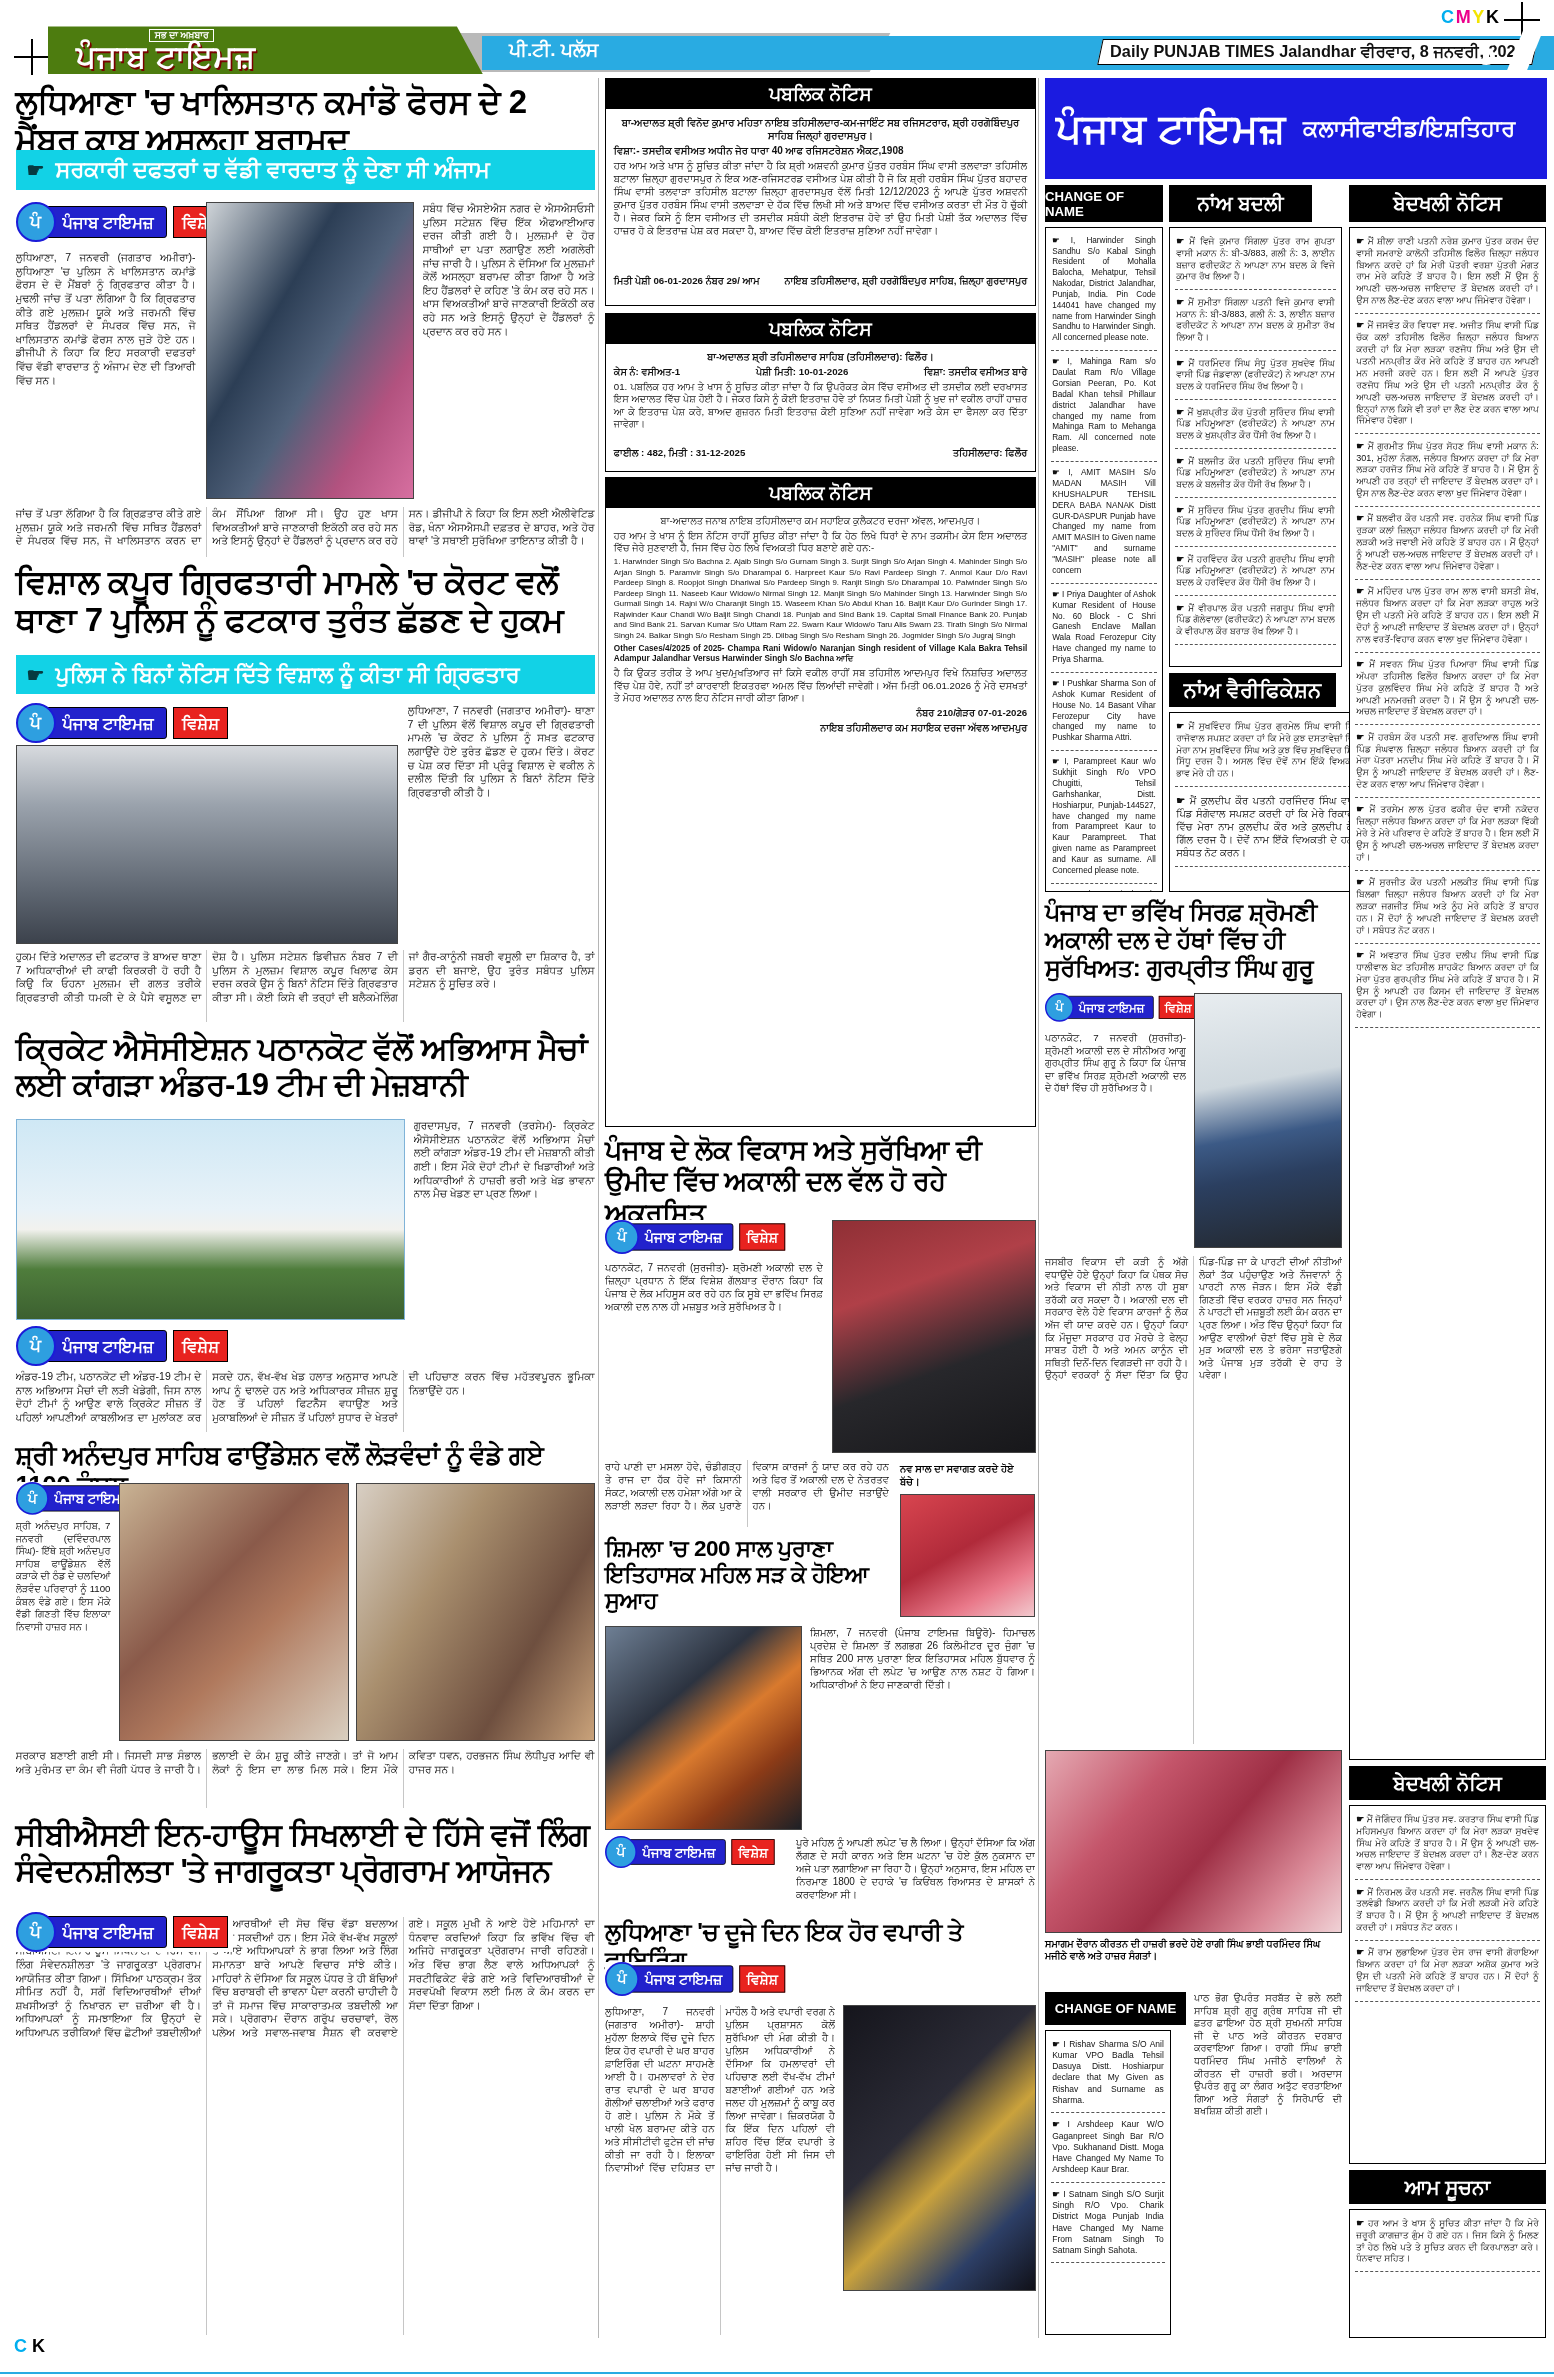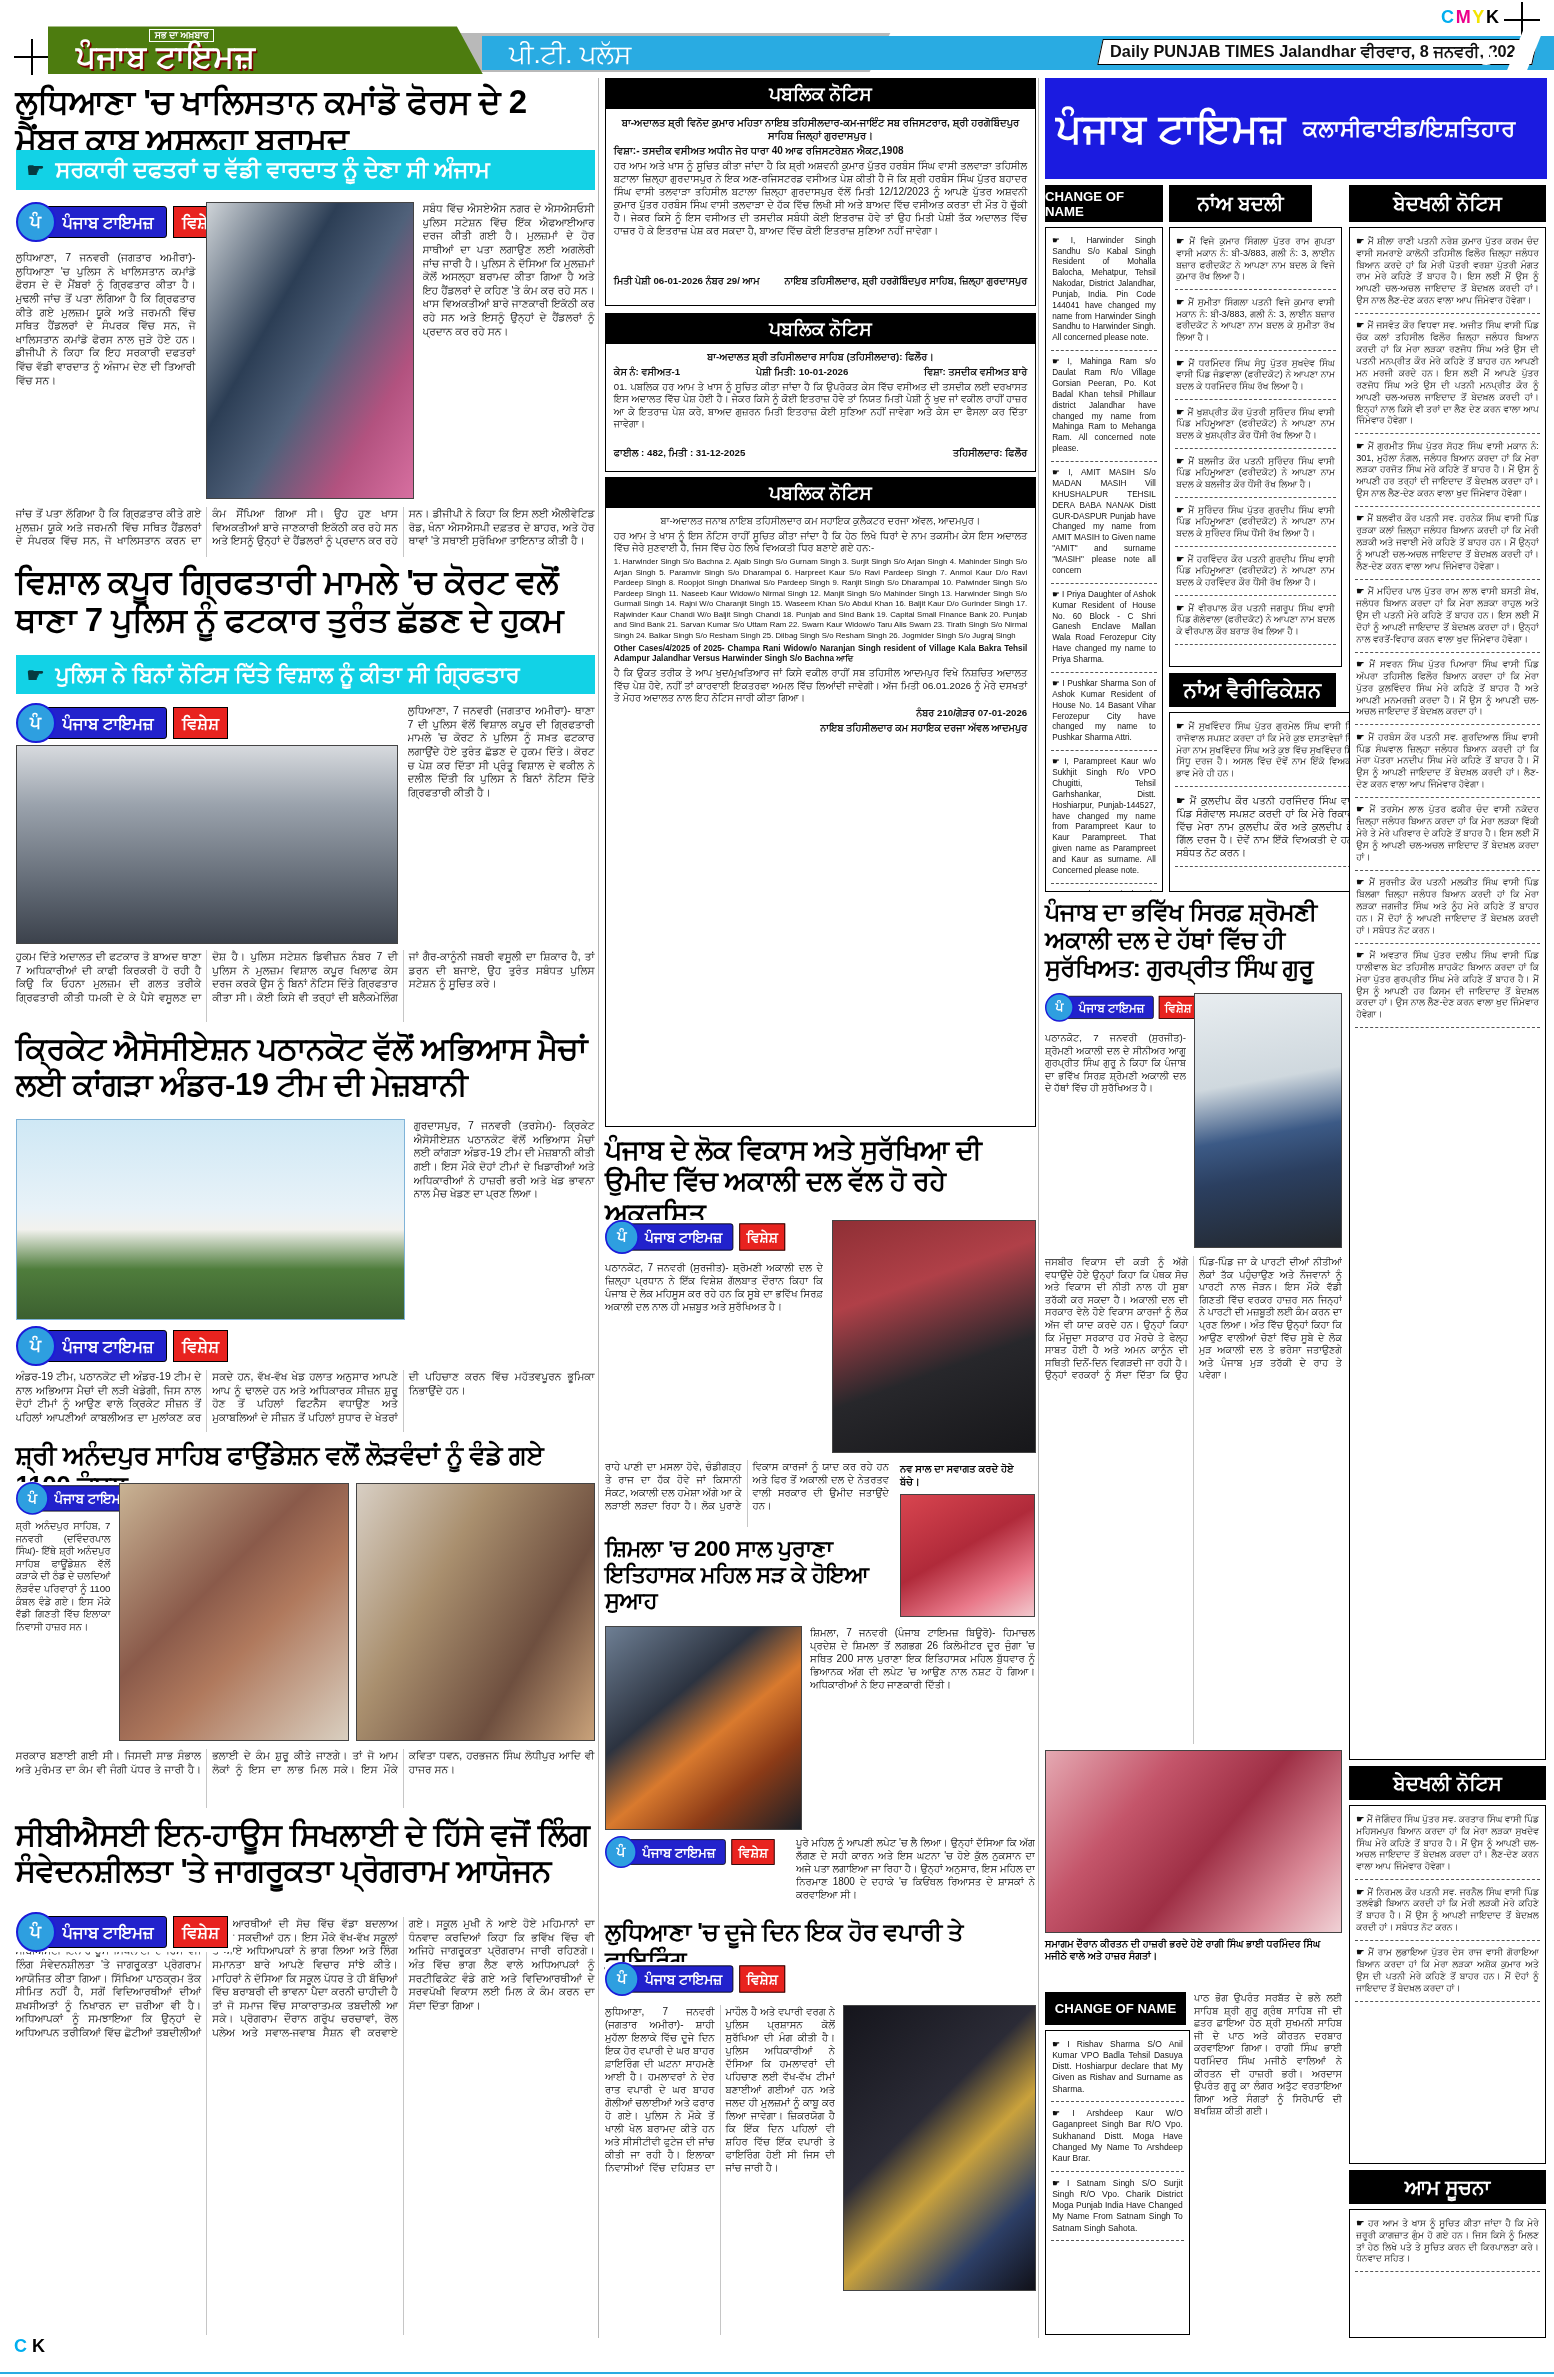--- a/index.html
+++ b/index.html
@@ -45,21 +45,21 @@
     <span class="cross"></span>
     <span class="c">C</span><span class="m">M</span><span class="y">Y</span><span class="k">K</span>
   </div>
   <div class="abs cmyk" style="right:14px;top:1.6px">
     <span class="c">C</span><span class="m">M</span><span class="y">Y</span><span class="k">K</span>
     <span class="cross"></span>
   </div>
 
   <div class="abs" style="left:72px;top:33px;width:808px;height:39px;background:#b9b9b9;transform:skewX(-28deg)"></div>
   <div class="abs" style="left:482px;top:36px;width:1073px;height:34px;background:#29abe2"></div>
-  <div class="abs" style="left:509px;top:39px;color:#fff;font-weight:400;font-size:26px">ਪੀ.ਟੀ. ਪਲੱਸ</div>
+  <div class="abs" style="left:509px;top:39px;color:#fff;font-weight:700;font-size:19px">ਪੀ.ਟੀ. ਪਲੱਸ</div>
   <div class="abs" style="left:1100px;top:39px;background:#fff;border:0.8px solid #000;padding:2.3px 9.3px;font-weight:700;font-size:16.3px;transform:skewX(-12deg)"><span style="display:inline-block;transform:skewX(12deg)">Daily PUNJAB TIMES Jalandhar ਵੀਰਵਾਰ, 8 ਜਨਵਰੀ, 2026</span></div>
   <div class="abs" style="left:1477px;top:34px;color:#fff;font-weight:700;font-size:34px">5</div>
   <div class="abs" style="left:1514px;top:31px;width:20px;height:44px;background:#fff;transform:skewX(-22deg)"></div>
   <div class="abs" style="left:48px;top:26.4px;width:435px;height:48px;background:#4d7c0f;clip-path:polygon(0 0,94% 0,100% 100%,0 100%)">
     <div style="color:#fff;font-size:9.3px;font-weight:700;margin:2.3px 0 0 101px;border:0.8px solid #fff;display:inline-block;padding:0 4.7px">ਸਭ ਦਾ ਅਖ਼ਬਾਰ</div>
     <div style="color:#fff;font-weight:700;font-size:31px;margin:-3.1px 0 0 28px;letter-spacing:0.8px;text-shadow:1.6px 1.6px 0 #7a0000">ਪੰਜਾਬ ਟਾਇਮਜ਼</div>
   </div>
 
   <div class="abs vr" style="left:598px;top:78px;height:2260px"></div>
   <div class="abs vr" style="left:1038px;top:78px;height:2260px"></div>
@@ -267,21 +267,21 @@
       <span class="bc">ਪੰ</span>
       <span class="bp">ਪੰਜਾਬ ਟਾਇਮਜ਼</span>
       <span class="bs">ਵਿਸ਼ੇਸ਼</span>
     </div>
     <div class="abs bt" style="left:0;top:134px;width:141px;height:216px;font-size:9.7px">ਪਠਾਨਕੋਟ, 7 ਜਨਵਰੀ (ਸੁਰਜੀਤ)- ਸ਼੍ਰੋਮਣੀ ਅਕਾਲੀ ਦਲ ਦੇ ਸੀਨੀਅਰ ਆਗੂ ਗੁਰਪ੍ਰੀਤ ਸਿੰਘ ਗੁਰੂ ਨੇ ਕਿਹਾ ਕਿ ਪੰਜਾਬ ਦਾ ਭਵਿੱਖ ਸਿਰਫ਼ ਸ਼੍ਰੋਮਣੀ ਅਕਾਲੀ ਦਲ ਦੇ ਹੱਥਾਂ ਵਿੱਚ ਹੀ ਸੁਰੱਖਿਅਤ ਹੈ।</div>
     <div class="abs photo" style="left:149px;top:95px;width:148px;height:255px;background:linear-gradient(170deg,#e8edf0 0%,#cfd8de 35%,#3c5a86 55%,#2b3f60 70%,#23272c 100%)"></div>
     <div class="abs bt cols2" style="left:0;top:358px;width:297px;height:488px;font-size:9.7px">ਜਸਬੀਰ ਵਿਕਾਸ ਦੀ ਕੜੀ ਨੂੰ ਅੱਗੇ ਵਧਾਉਂਦੇ ਹੋਏ ਉਨ੍ਹਾਂ ਕਿਹਾ ਕਿ ਪੰਥਕ ਸੋਚ ਅਤੇ ਵਿਕਾਸ ਦੀ ਨੀਤੀ ਨਾਲ ਹੀ ਸੂਬਾ ਤਰੱਕੀ ਕਰ ਸਕਦਾ ਹੈ। ਅਕਾਲੀ ਦਲ ਦੀ ਸਰਕਾਰ ਵੇਲੇ ਹੋਏ ਵਿਕਾਸ ਕਾਰਜਾਂ ਨੂੰ ਲੋਕ ਅੱਜ ਵੀ ਯਾਦ ਕਰਦੇ ਹਨ। ਉਨ੍ਹਾਂ ਕਿਹਾ ਕਿ ਮੌਜੂਦਾ ਸਰਕਾਰ ਹਰ ਮੋਰਚੇ ਤੇ ਫੇਲ੍ਹ ਸਾਬਤ ਹੋਈ ਹੈ ਅਤੇ ਅਮਨ ਕਾਨੂੰਨ ਦੀ ਸਥਿਤੀ ਦਿਨੋਂ-ਦਿਨ ਵਿਗੜਦੀ ਜਾ ਰਹੀ ਹੈ। ਉਨ੍ਹਾਂ ਵਰਕਰਾਂ ਨੂੰ ਸੱਦਾ ਦਿੱਤਾ ਕਿ ਉਹ ਪਿੰਡ-ਪਿੰਡ ਜਾ ਕੇ ਪਾਰਟੀ ਦੀਆਂ ਨੀਤੀਆਂ ਲੋਕਾਂ ਤੱਕ ਪਹੁੰਚਾਉਣ ਅਤੇ ਨੌਜਵਾਨਾਂ ਨੂੰ ਪਾਰਟੀ ਨਾਲ ਜੋੜਨ। ਇਸ ਮੌਕੇ ਵੱਡੀ ਗਿਣਤੀ ਵਿੱਚ ਵਰਕਰ ਹਾਜ਼ਰ ਸਨ ਜਿਨ੍ਹਾਂ ਨੇ ਪਾਰਟੀ ਦੀ ਮਜ਼ਬੂਤੀ ਲਈ ਕੰਮ ਕਰਨ ਦਾ ਪ੍ਰਣ ਲਿਆ। ਅੰਤ ਵਿੱਚ ਉਨ੍ਹਾਂ ਕਿਹਾ ਕਿ ਆਉਣ ਵਾਲੀਆਂ ਚੋਣਾਂ ਵਿੱਚ ਸੂਬੇ ਦੇ ਲੋਕ ਮੁੜ ਅਕਾਲੀ ਦਲ ਤੇ ਭਰੋਸਾ ਜਤਾਉਣਗੇ ਅਤੇ ਪੰਜਾਬ ਮੁੜ ਤਰੱਕੀ ਦੇ ਰਾਹ ਤੇ ਪਵੇਗਾ।</div>
     <div class="abs photo" style="left:0;top:852px;width:297px;height:183px;background:linear-gradient(130deg,#e5a9b2 0%,#c4556a 30%,#9e2f45 55%,#d98896 80%,#f0d2d6 100%)"></div>
     <div class="abs cap" style="left:0;top:1040px;width:297px;font-size:9.7px">ਸਮਾਗਮ ਦੌਰਾਨ ਕੀਰਤਨ ਦੀ ਹਾਜ਼ਰੀ ਭਰਦੇ ਹੋਏ ਰਾਗੀ ਸਿੰਘ ਭਾਈ ਧਰਮਿੰਦਰ ਸਿੰਘ ਮਜੀਠੇ ਵਾਲੇ ਅਤੇ ਹਾਜ਼ਰ ਸੰਗਤਾਂ।</div>
     <div class="abs bh" style="left:0;top:1094px;width:141px;height:33px;font-size:13.2px">CHANGE OF NAME</div>
-    <div class="abs cbox" style="left:0;top:1132px;width:145px;height:305px;font-size:8.5px">
+    <div class="abs cbox" style="left:0;top:1132px;width:126px;height:305px;font-size:8.5px">
         <div class="entry" style="font-size:8.5px">I Rishav Sharma S/O Anil Kumar VPO Badla Tehsil Dasuya Distt. Hoshiarpur declare that My Given as Rishav and Surname as Sharma.</div>
         <div class="entry" style="font-size:8.5px">I Arshdeep Kaur W/O Gaganpreet Singh Bar R/O Vpo. Sukhanand Distt. Moga Have Changed My Name To Arshdeep Kaur Brar.</div>
         <div class="entry" style="font-size:8.5px">I Satnam Singh S/O Surjit Singh R/O Vpo. Charik District Moga Punjab India Have Changed My Name From Satnam Singh To Satnam Singh Sahota.</div>
       </div>
     <div class="abs bt" style="left:149px;top:1094px;width:148px;height:342px;font-size:9.7px">ਪਾਠ ਭੋਗ ਉਪਰੰਤ ਸਰਬੱਤ ਦੇ ਭਲੇ ਲਈ ਸਾਹਿਬ ਸ਼੍ਰੀ ਗੁਰੂ ਗ੍ਰੰਥ ਸਾਹਿਬ ਜੀ ਦੀ ਛਤਰ ਛਾਇਆ ਹੇਠ ਸ਼੍ਰੀ ਸੁਖਮਨੀ ਸਾਹਿਬ ਜੀ ਦੇ ਪਾਠ ਅਤੇ ਕੀਰਤਨ ਦਰਬਾਰ ਕਰਵਾਇਆ ਗਿਆ। ਰਾਗੀ ਸਿੰਘ ਭਾਈ ਧਰਮਿੰਦਰ ਸਿੰਘ ਮਜੀਠੇ ਵਾਲਿਆਂ ਨੇ ਕੀਰਤਨ ਦੀ ਹਾਜ਼ਰੀ ਭਰੀ। ਅਰਦਾਸ ਉਪਰੰਤ ਗੁਰੂ ਕਾ ਲੰਗਰ ਅਤੁੱਟ ਵਰਤਾਇਆ ਗਿਆ ਅਤੇ ਸੰਗਤਾਂ ਨੂੰ ਸਿਰੋਪਾਓ ਦੀ ਬਖਸ਼ਿਸ਼ ਕੀਤੀ ਗਈ।</div>
   </div>
 
   <div class="abs cmyk" style="left:14px;top:2336px">
     <span class="c">C</span> <span class="k">K</span>
   </div>

